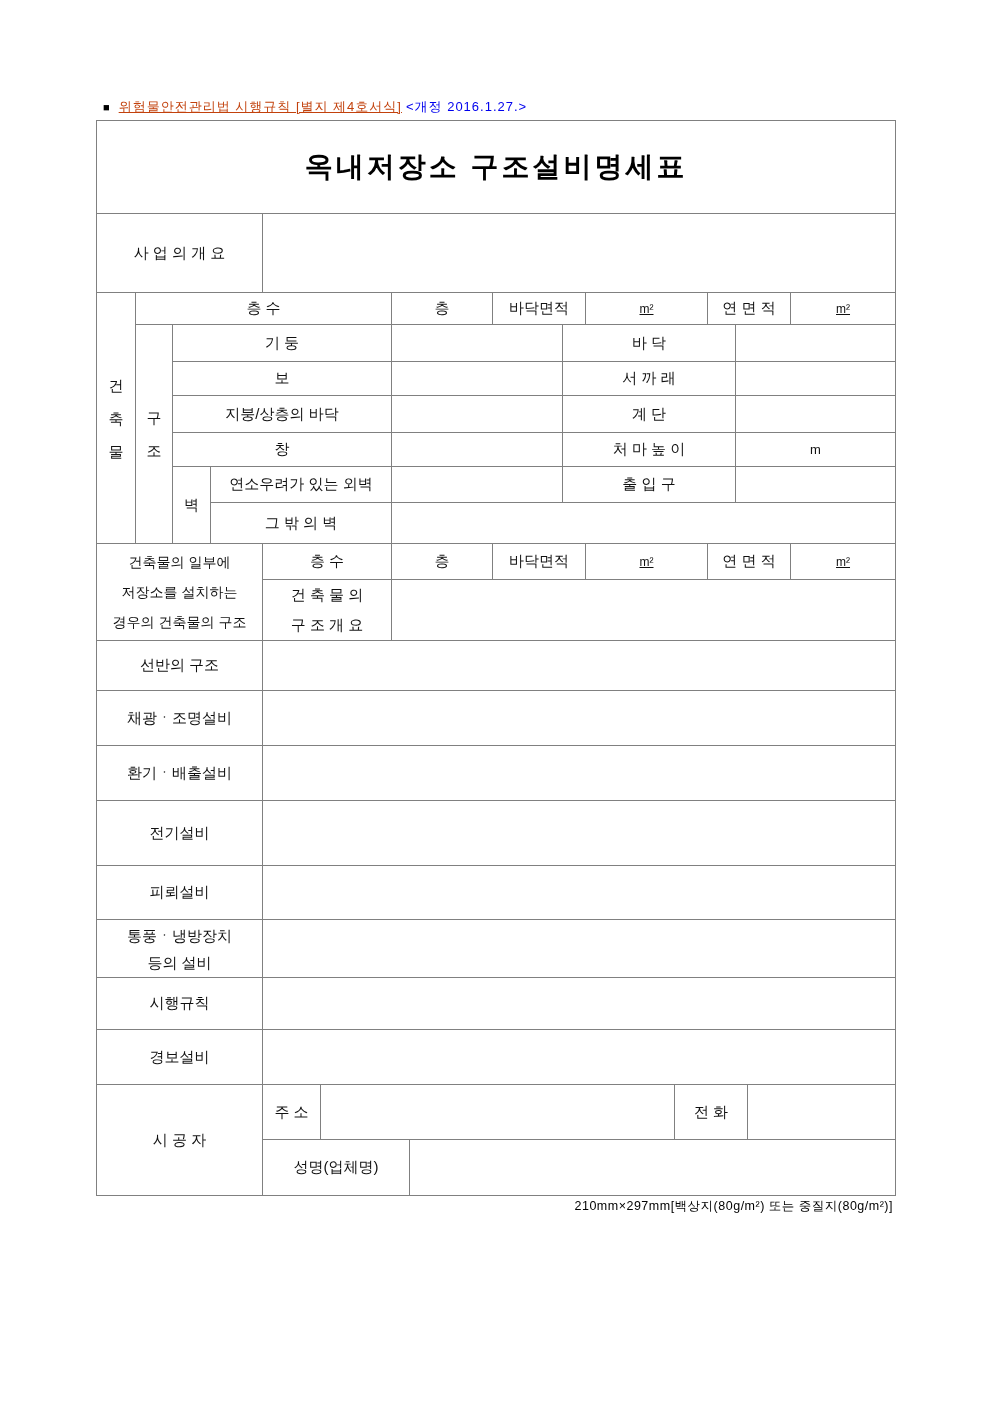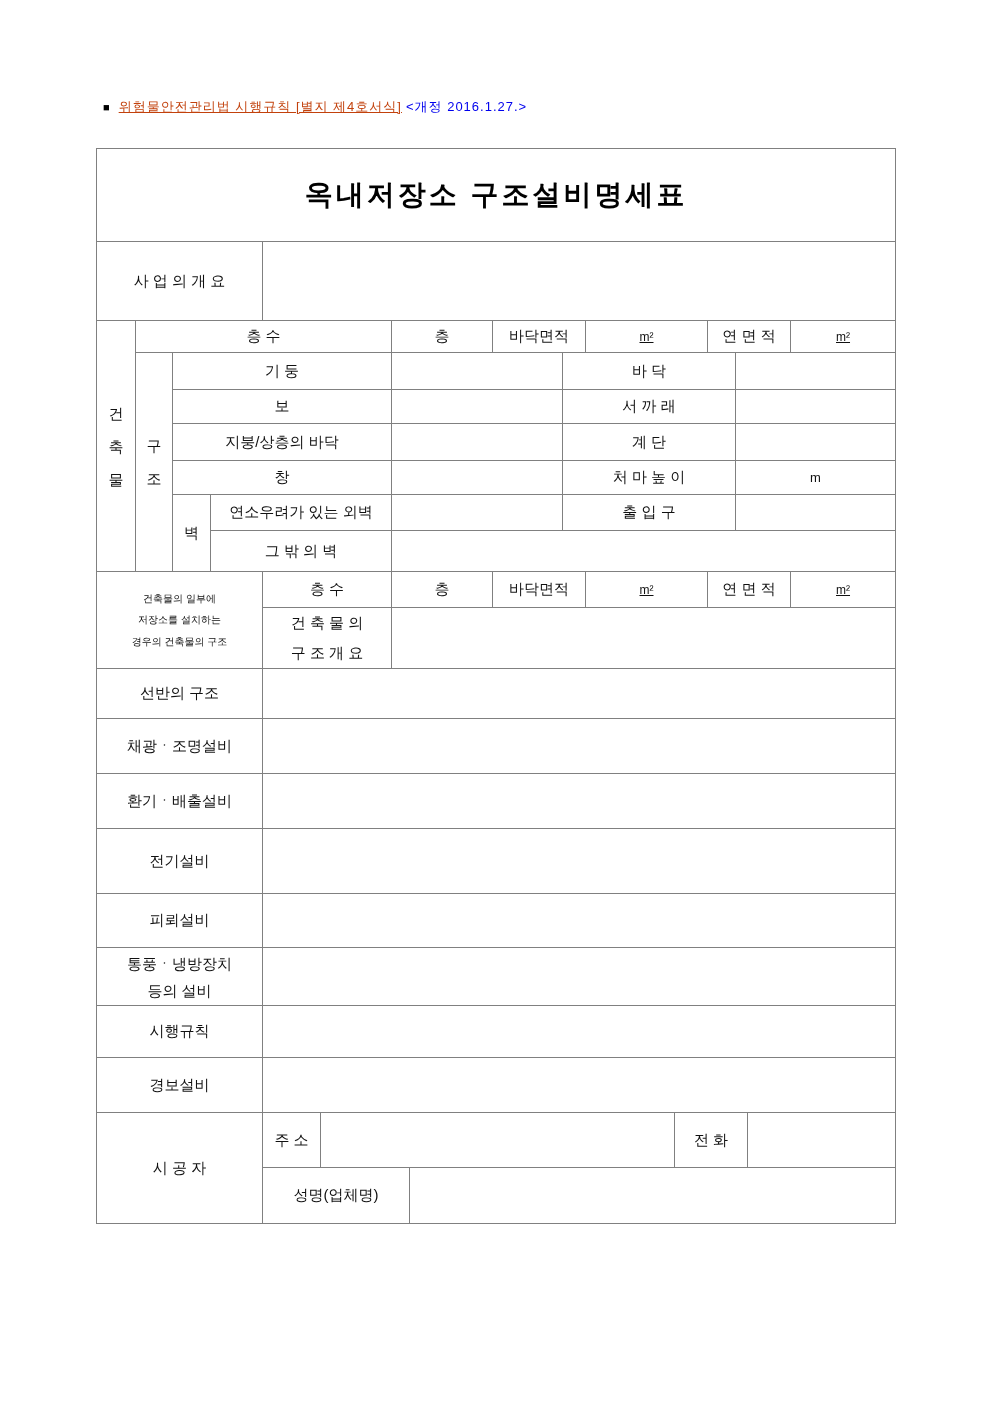--- a/index.html
+++ b/index.html
@@ -24,21 +24,21 @@
     display: flex;
     align-items: center;
   }
   .annotation .bullet { font-size: 11px; margin-right: 8px; color: #000; }
   .annotation .law { color: #c2410c; text-decoration: underline; }
   .annotation .revision { color: #0000ee; margin-left: 4px; }
   
   table.form {
     position: absolute;
     left: 96px;
-    top: 148px;
+    top: 120px;
     width: 799px;
     border-collapse: collapse;
     table-layout: fixed;
     font-size: 15px;
     color: #111111;
   }
   table.form td {
     border: 1px solid #808080;
     text-align: center;
     vertical-align: middle;
@@ -47,21 +47,21 @@
   }
   td.title-cell {
     font-size: 28px;
     font-weight: bold;
     letter-spacing: 3px;
     color: #000;
   }
   td.vlabel { white-space: pre-line; line-height: 2.2; }
   td.multiline { white-space: pre-line; line-height: 2.0; }
   td.multiline-sm { white-space: pre-line; line-height: 1.8; }
-  td.partial-label { white-space: pre-line; line-height: 2.15; font-size: 10px; letter-spacing: 0px; }
+  td.partial-label { white-space: pre-line; line-height: 2.15; font-size: 14px; letter-spacing: 0px; }
   td.unit { text-align: right; padding-right: 8px; font-size: 12px; text-decoration: underline; }
   td.unit-large { text-align: right; padding-right: 8px; font-size: 15px; }
   td.unit-m { text-align: right; padding-right: 8px; font-size: 13px; }
   td.blank { background: #ffffff; }
   
   .footer {
     position: absolute;
     left: 96px;
     top: 1198px;
     width: 797px;
@@ -227,14 +227,15 @@
       <td colspan="3">전 화</td>
       <td colspan="2" class="blank"></td>
     </tr>
     <tr style="height:56px">
       <td colspan="3">성명(업체명)</td>
       <td colspan="9" class="blank"></td>
     </tr>
   </tbody>
     </table>
 
+  <div class="footer">210mm×297mm[백상지(80g/m²) 또는 중질지(80g/m²)]</div>
 
 </div>
 
 </body></html>

